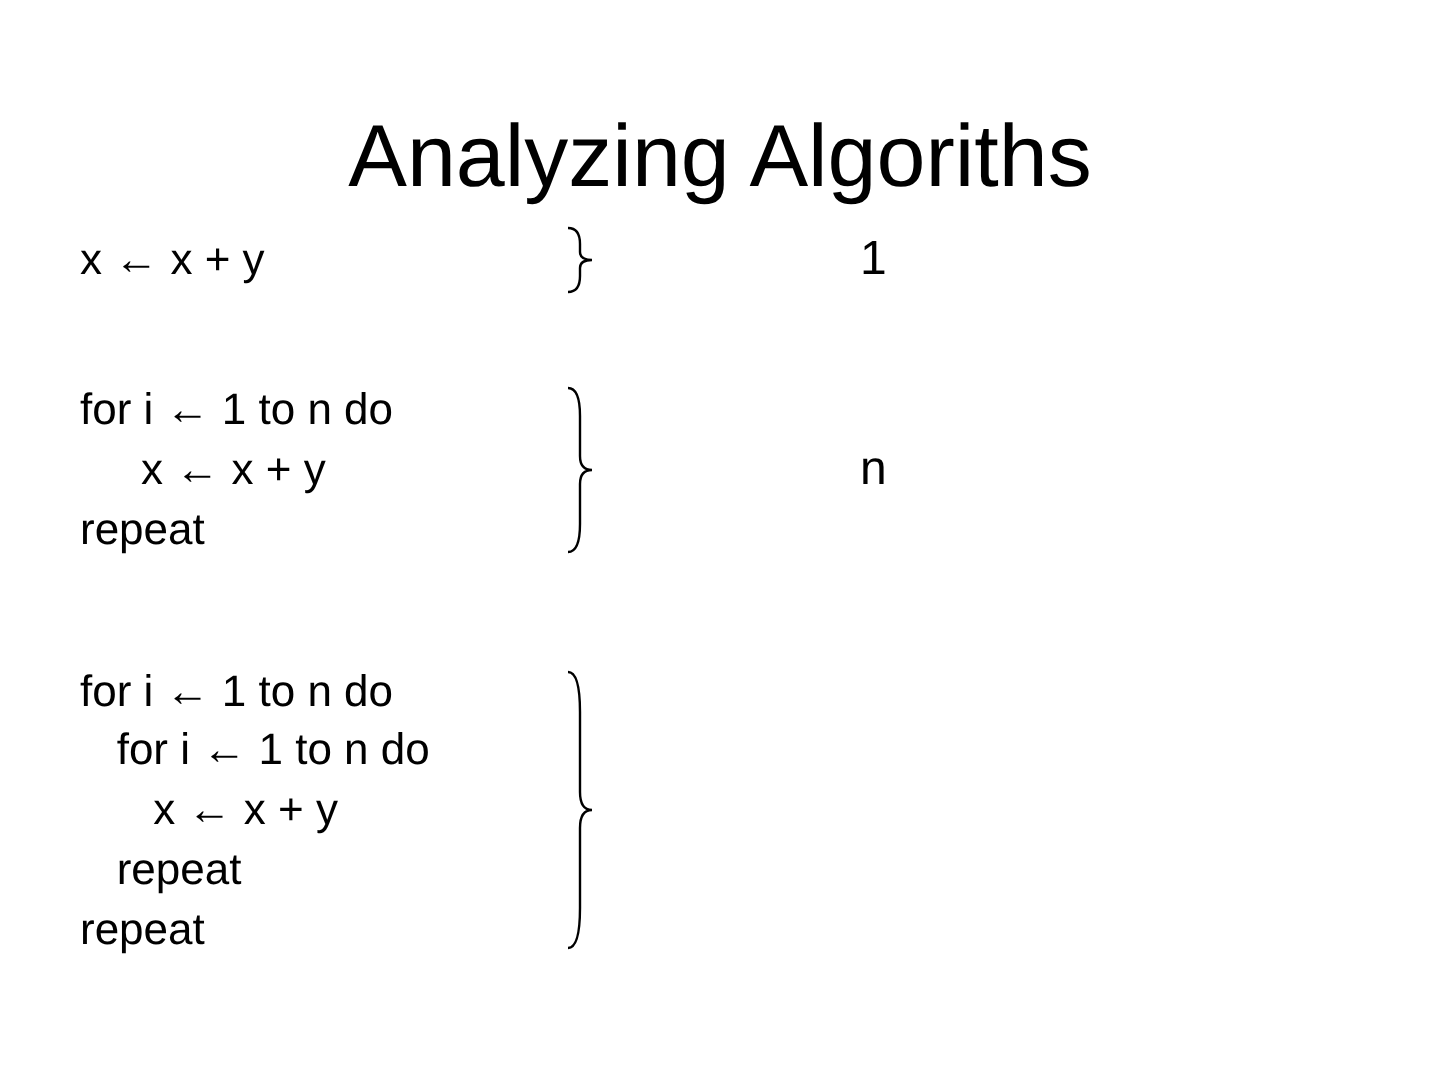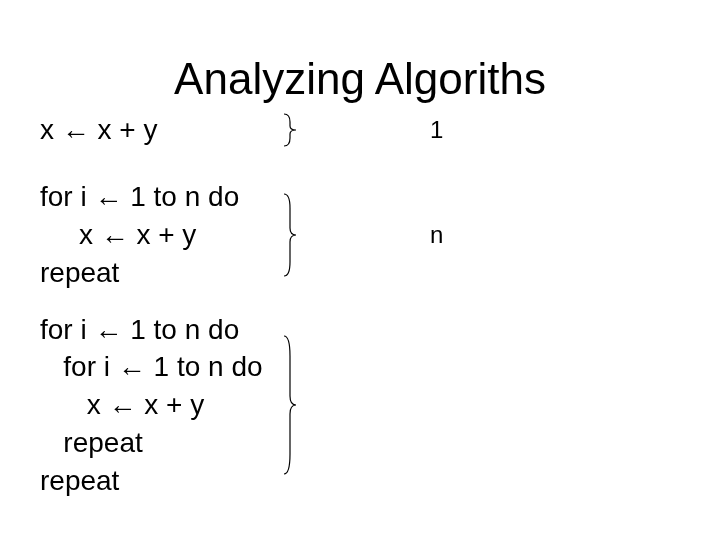--- a/index.html
+++ b/index.html
@@ -28,21 +28,21 @@
     margin-top: 40px;
   }
   .row {
     position: absolute;
     left: 40px;
     width: 640px;
     display: flex;
     align-items: center;
   }
   .code {
-    font-size: 28px;
+    font-size: 22px;
     line-height: 1.35;
     white-space: pre;
     flex: 0 0 240px;
   }
   .brace-col {
     flex: 0 0 60px;
     display: flex;
     align-items: center;
     justify-content: flex-start;
   }

